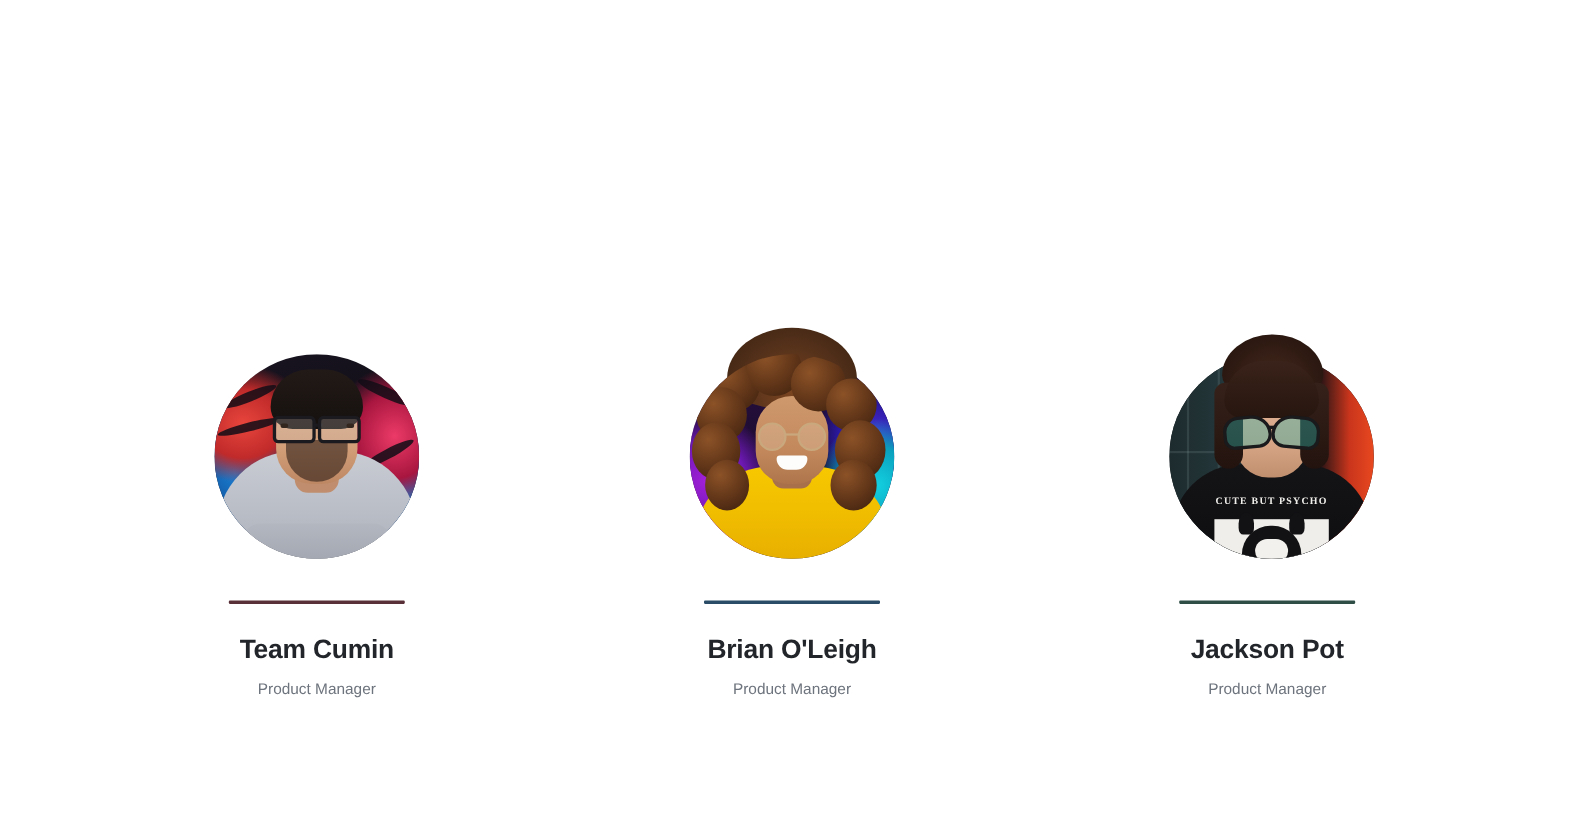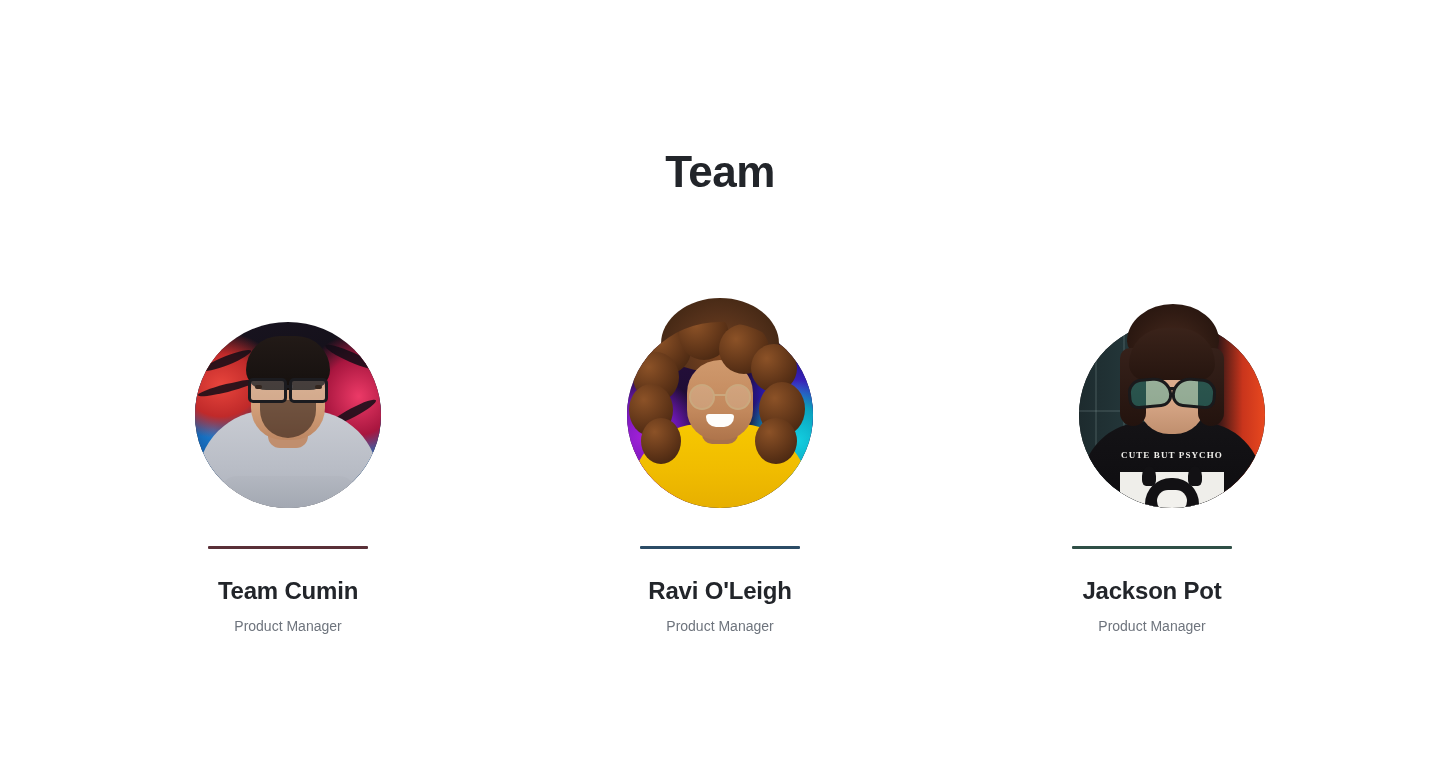--- a/index.html
+++ b/index.html
@@ -439,21 +439,20 @@
   .a3-cb {
     position: absolute; left: 41px; top: 9px;
     width: 6px; height: 3px; background: #1a1a1c;
   }
 </style>
 </head>
 <body>
 
 <div class="page">
 
-  <h1 class="section-title">Team</h1>
 
   <div class="team-grid">
 
     <div class="team-card">
       <div class="avatar-wrap">
         <div class="avatar">
           <div class="avatar-clip">
             <div class="avatar-scene a1-bg">
               <span class="a1-streak a1-s1"></span>
               <span class="a1-streak a1-s2"></span>
@@ -505,27 +504,27 @@
               <span class="a2-glasses">
                 <span class="a2-round l"></span>
                 <span class="a2-gb"></span>
                 <span class="a2-round r"></span>
               </span>
             </div>
           </div>
         </div>
       </div>
       <div class="divider" style="background:#2b4c66"></div>
-      <div class="member-name">Ravi O'Leigh</div>
+      <div class="member-name">Brian O'Leigh</div>
       <div class="member-role">Product Manager</div>
     </div>
 
     <div class="team-card">
       <div class="avatar-wrap">
-        <div class="avatar" style="left:20px;">
+        <div class="avatar" style="left:4px;">
           <span class="overhead" style="left:48px; top:-18px; width:92px; height:60px;
                        background:radial-gradient(ellipse at 50% 80%, #4a2c20 0%, #301b13 58%, #20110c 100%);"></span>
           <div class="avatar-clip">
             <div class="avatar-scene a3-bg">
               <span class="a3-bgline a3-l1"></span>
               <span class="a3-bgline a3-l2"></span>
               <span class="a3-bgline a3-l3"></span>
               <span class="a3-neck"></span>
               <span class="a3-body"></span>
               <span class="a3-tee-text">CUTE BUT PSYCHO</span>

